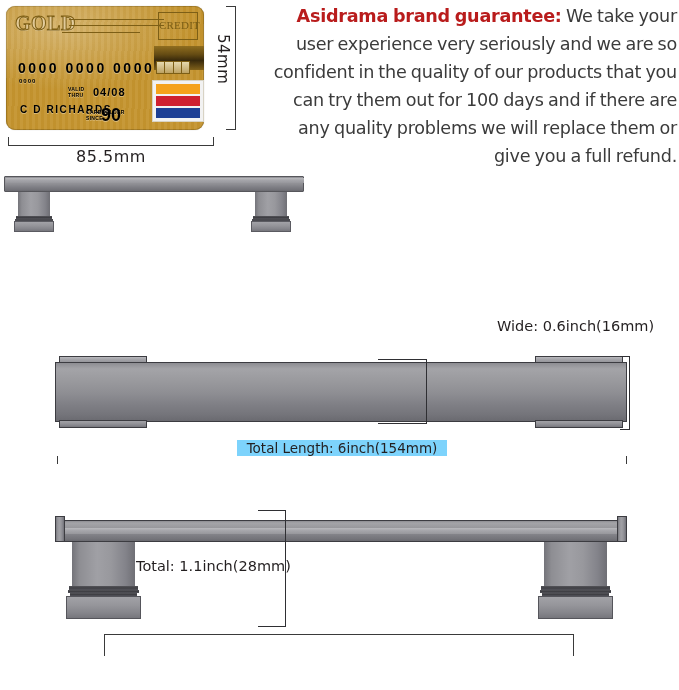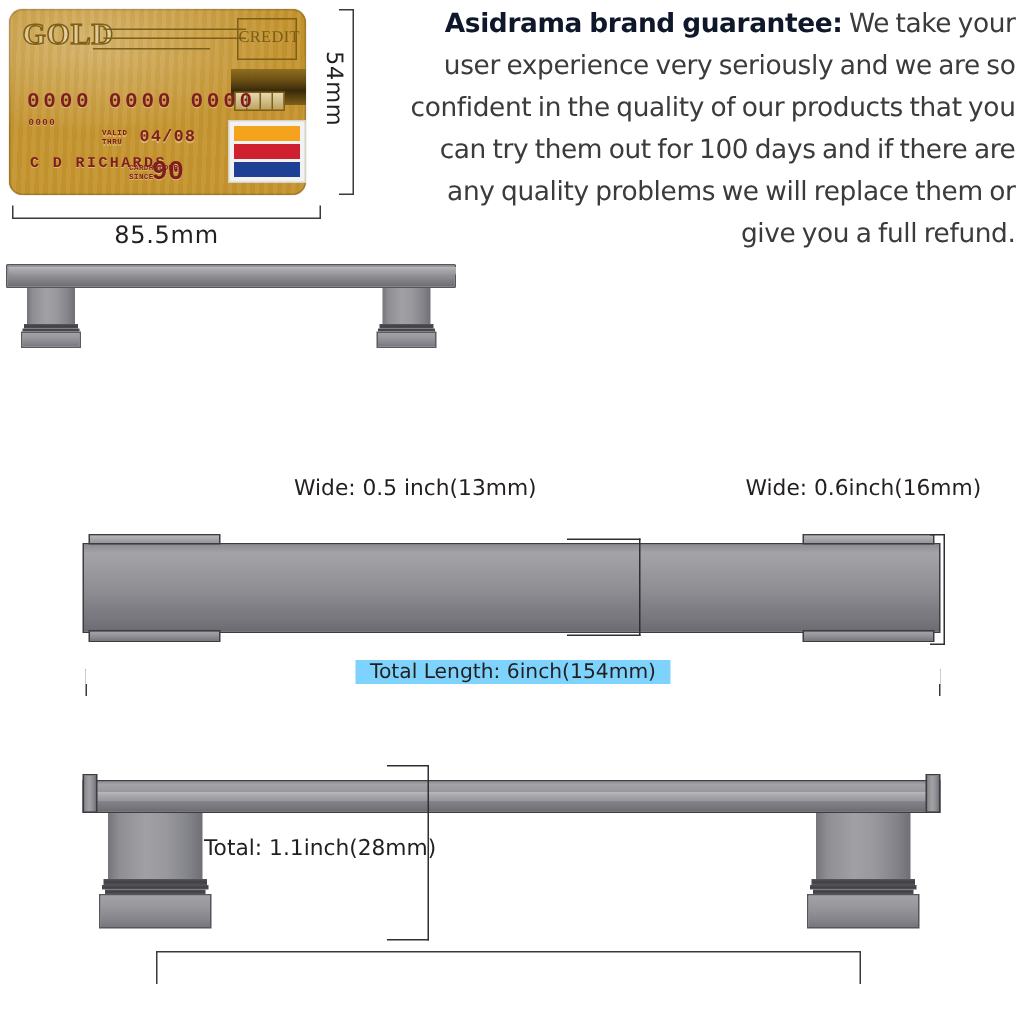--- a/index.html
+++ b/index.html
@@ -29,21 +29,21 @@
     box-shadow: inset 0 0 0 1px rgba(120,88,20,.45), 0 0 1px rgba(0,0,0,.3);
   }
   #card-sheen {
     position: absolute; inset: 0; border-radius: 9px; pointer-events: none;
     background:
       repeating-linear-gradient(92deg, rgba(255,255,255,.05) 0 3px, rgba(140,104,26,.05) 3px 6px),
       radial-gradient(120% 90% at 28% 18%, rgba(255,255,255,.30), rgba(255,255,255,0) 55%);
     mix-blend-mode: normal;
   }
 
-  .emb { position: absolute; color: #7f1d1d; font-family: Liberation Mono, monospace; text-shadow: 0 1px 0 rgba(255,255,255,.35); }
+  .emb { position: absolute; color: #000000; font-family: Liberation Sans, sans-serif; text-shadow: 0 1px 0 rgba(255,255,255,.35); }
 
   #card-gold-word {
     left: 9px; top: 6px; font-size: 20px; font-weight: 700; letter-spacing: .5px;
     color: transparent; -webkit-text-stroke: 1px #7d5f16;
     font-family: "Liberation Serif", serif;
   }
   .gold-rule { position: absolute; height: 1px; background: #7d5f16; }
   #gold-rule-1 { left: 63px; top: 13px;  width: 95px; }
   #gold-rule-2 { left: 63px; top: 19px;  width: 95px; }
   #gold-rule-3 { left: 56px; top: 26px;  width: 78px; }
@@ -105,21 +105,21 @@
     font-size: 16px; font-family: "DejaVu Sans", sans-serif; letter-spacing: .5px;
   }
 
   
   #guarantee {
     position: absolute; left: 266px; top: 2px; width: 411px;
     text-align: right; font-size: 17.6px; line-height: 28px;
     font-family: "DejaVu Sans", sans-serif; color: #3b3b3b;
     letter-spacing: -.25px; word-spacing: -1px;
   }
-  #guarantee-brand { font-weight: 700; color: #0f172a; }
+  #guarantee-brand { font-weight: 700; color: #b91c1c; }
 
   
   .bar-face {
     background: linear-gradient(180deg,
        #8d8d92 0%, #a4a4a8 10%, #9a9a9e 30%, #8e8e93 52%,
        #7f7f85 72%, #75757b 88%, #6a6a70 100%);
   }
   .bar-top-hl {
     background: linear-gradient(180deg, #b9b9bd 0%, #a5a5aa 45%, #97979c 100%);
   }
@@ -291,21 +291,20 @@
   <div id="ph-leg-r">
     <div class="leg-post post-face"></div>
     <div class="leg-ring1 bar-dark"></div>
     <div class="leg-ring2 bar-dark"></div>
     <div class="leg-base base-face"></div>
   </div>
 </div>
 
 <div id="diagram-top-view">
 
-  <div id="dtv-label-left">Wide: 0.5 inch(13mm)</div>
   <div id="dtv-label-right">Wide: 0.6inch(16mm)</div>
 
   <div id="dtv-bar">
     <div id="dtv-main" class="bar-face"></div>
 
     <div class="dtv-cap" id="dtv-cap-l">
       <div class="cap-top bar-top-hl"></div>
       <div class="cap-bot base-face"></div>
     </div>
     <div class="dtv-cap" id="dtv-cap-r">

